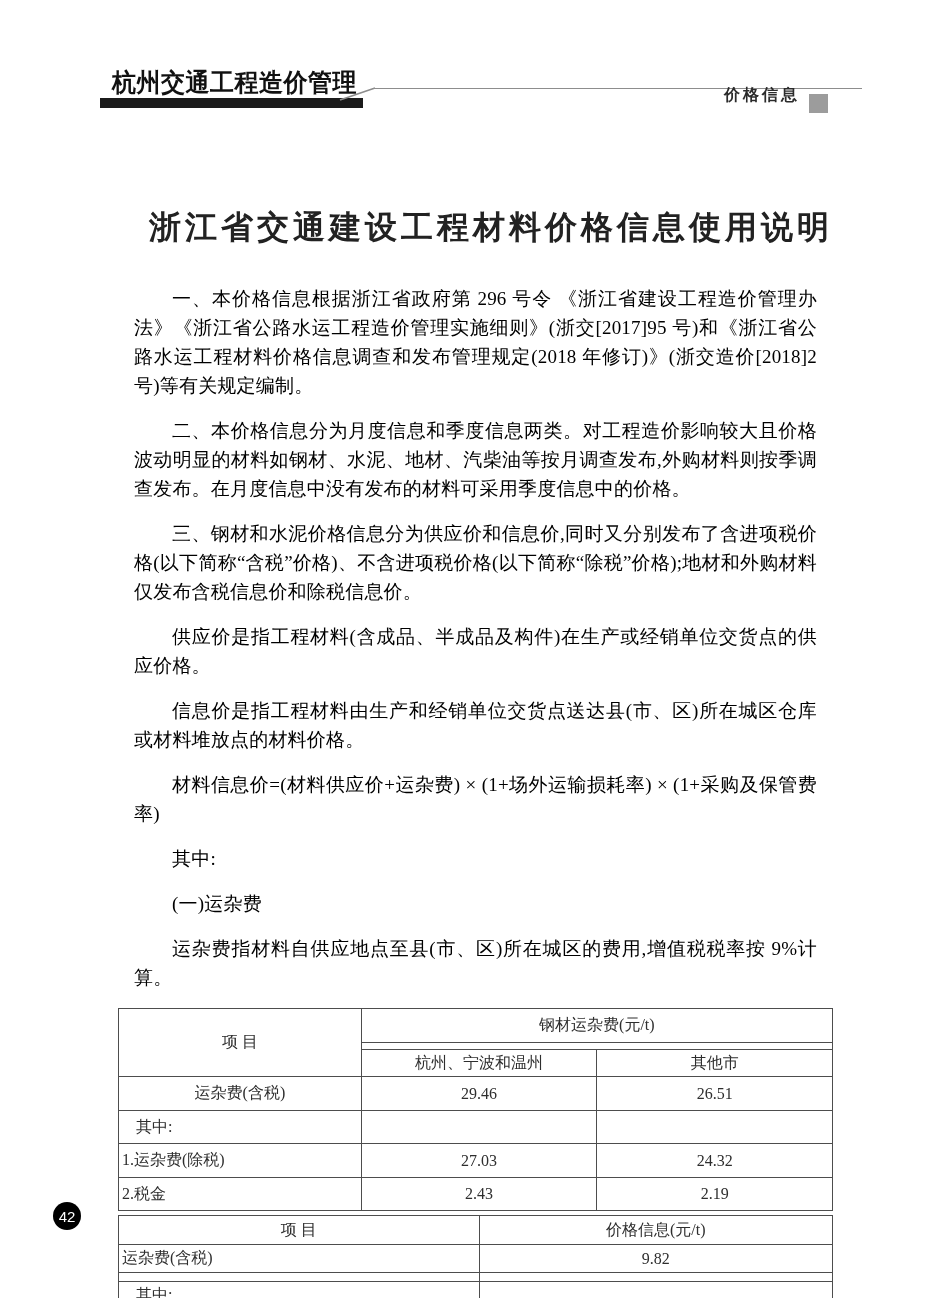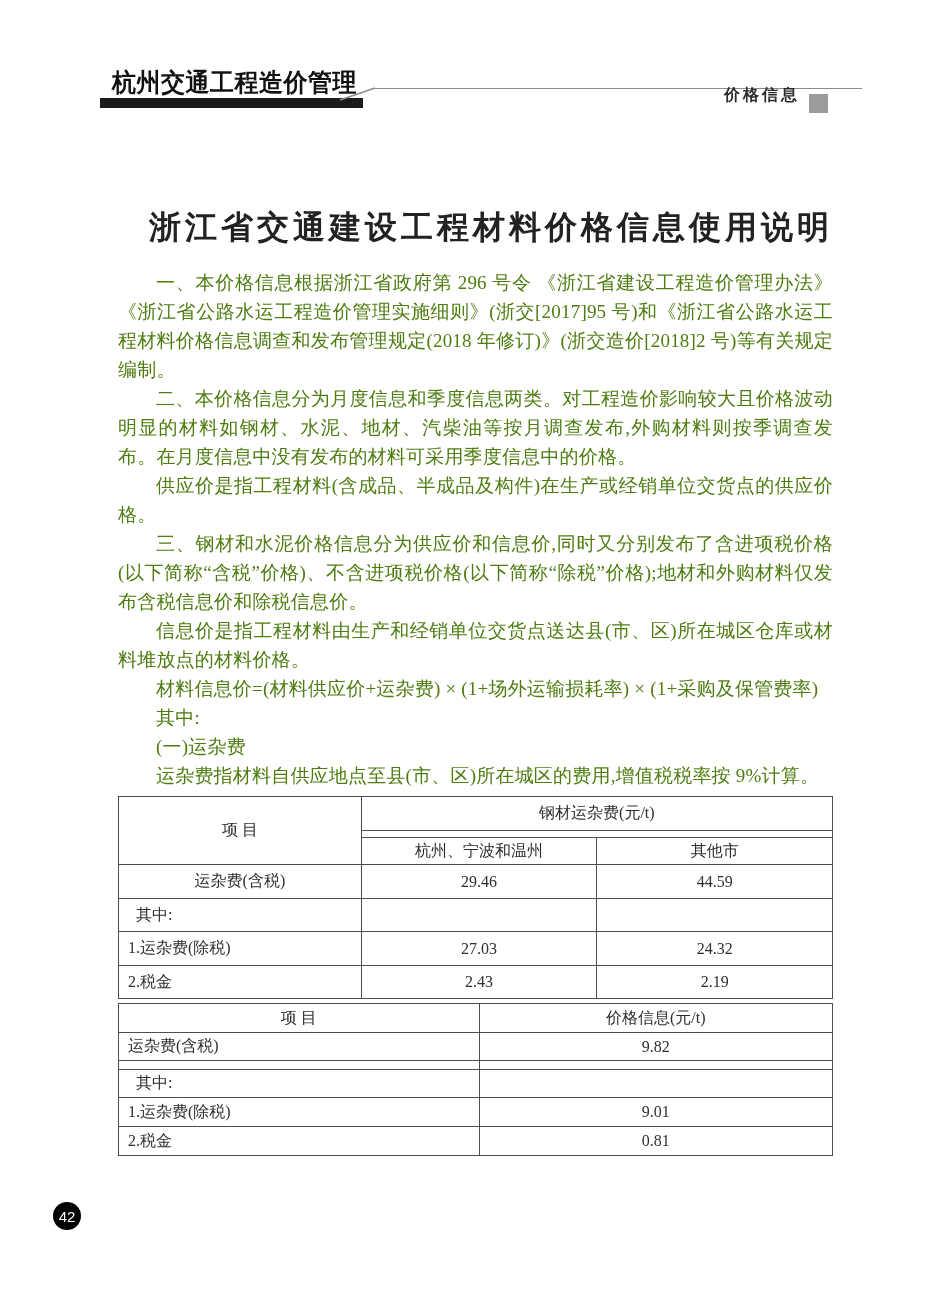--- a/index.html
+++ b/index.html
@@ -26,33 +26,33 @@
   .section-square{position:absolute;left:809px;top:94px;width:19px;height:19px;background:#9c9c9c;}
   
   .doc-title{
     position:absolute;left:0;top:190px;width:950px;text-align:center;
     font-family:"Liberation Sans","DejaVu Sans",sans-serif;
     font-weight:bold;font-size:32px;letter-spacing:4px;color:#222;margin:16px;
   }
   
   .content{position:absolute;left:118px;top:268px;width:715px;}
   .para{
-    margin:0;font-size:19px;line-height:29px;text-indent:2em;
-    text-align:justify;color:#4d7c0f;letter-spacing:0.2px;
+    margin:16px;font-size:19px;line-height:29px;text-indent:2em;
+    text-align:justify;color:#000000;letter-spacing:0.2px;
   }
   
   table.doc-table{
     width:100%;border-collapse:collapse;table-layout:fixed;
     font-size:16px;color:#2e2e2e;
   }
   table.doc-table td{
     border:1px solid #4d4d4d;text-align:center;vertical-align:middle;
     padding:0;overflow:hidden;
   }
-  table.doc-table td.left{text-align:left;padding-left:9px;}
+  table.doc-table td.left{text-align:left;padding-left:3px;}
   table.doc-table td.left-indent{text-align:left;padding-left:17px;}
   .t1{margin-top:6px;}
   .t2{margin-top:4px;}
   .p-between{margin-top:16px;margin-bottom:0;}
   tr.gap-row td{height:6px;line-height:6px;font-size:0;}
   tr.gap-row2 td{height:8px;line-height:8px;font-size:0;}
   
   .page-badge{
     position:absolute;left:53px;top:1202px;width:28px;height:28px;border-radius:50%;
     background:#000000;color:#ffffff;display:flex;align-items:center;justify-content:center;
@@ -69,22 +69,22 @@
 </svg>
 <div class="header-rule"></div>
 <div class="section-label">价格信息</div>
 <div class="section-square"></div>
 
 <h1 class="doc-title">浙江省交通建设工程材料价格信息使用说明</h1>
 
 <div class="content">
   <p class="para">一、本价格信息根据浙江省政府第 296 号令 《浙江省建设工程造价管理办法》《浙江省公路水运工程造价管理实施细则》(浙交[2017]95 号)和《浙江省公路水运工程材料价格信息调查和发布管理规定(2018 年修订)》(浙交造价[2018]2 号)等有关规定编制。</p>
   <p class="para">二、本价格信息分为月度信息和季度信息两类。对工程造价影响较大且价格波动明显的材料如钢材、水泥、地材、汽柴油等按月调查发布,外购材料则按季调查发布。在月度信息中没有发布的材料可采用季度信息中的价格。</p>
+  <p class="para">三、钢材和水泥价格信息分为供应价和信息价,同时又分别发布了含进项税价格(以下简称“含税”价格)、不含进项税价格(以下简称“除税”价格);地材和外购材料仅发布含税信息价和除税信息价。</p>
   <p class="para">供应价是指工程材料(含成品、半成品及构件)在生产或经销单位交货点的供应价格。</p>
-  <p class="para">三、钢材和水泥价格信息分为供应价和信息价,同时又分别发布了含进项税价格(以下简称“含税”价格)、不含进项税价格(以下简称“除税”价格);地材和外购材料仅发布含税信息价和除税信息价。</p>
   <p class="para">信息价是指工程材料由生产和经销单位交货点送达县(市、区)所在城区仓库或材料堆放点的材料价格。</p>
   <p class="para">材料信息价=(材料供应价+运杂费) × (1+场外运输损耗率) × (1+采购及保管费率)</p>
   <p class="para">其中:</p>
   <p class="para">(一)运杂费</p>
   <p class="para">运杂费指材料自供应地点至县(市、区)所在城区的费用,增值税税率按 9%计算。</p>
 
   <table class="doc-table t1">
     <colgroup>
         <col style="width:34%">
         <col style="width:33%">
@@ -98,21 +98,21 @@
       <tr class="gap-row">
         <td colspan="2"></td>
       </tr>
       <tr style="height:27px">
         <td>杭州、宁波和温州</td>
         <td>其他市</td>
       </tr>
       <tr style="height:34px">
         <td>运杂费(含税)</td>
         <td>29.46</td>
-        <td>44.59</td>
+        <td>26.51</td>
       </tr>
       <tr style="height:33px">
         <td class="left-indent">其中:</td>
         <td></td>
         <td></td>
       </tr>
       <tr style="height:34px">
         <td class="left">1.运杂费(除税)</td>
         <td>27.03</td>
         <td>24.32</td>

